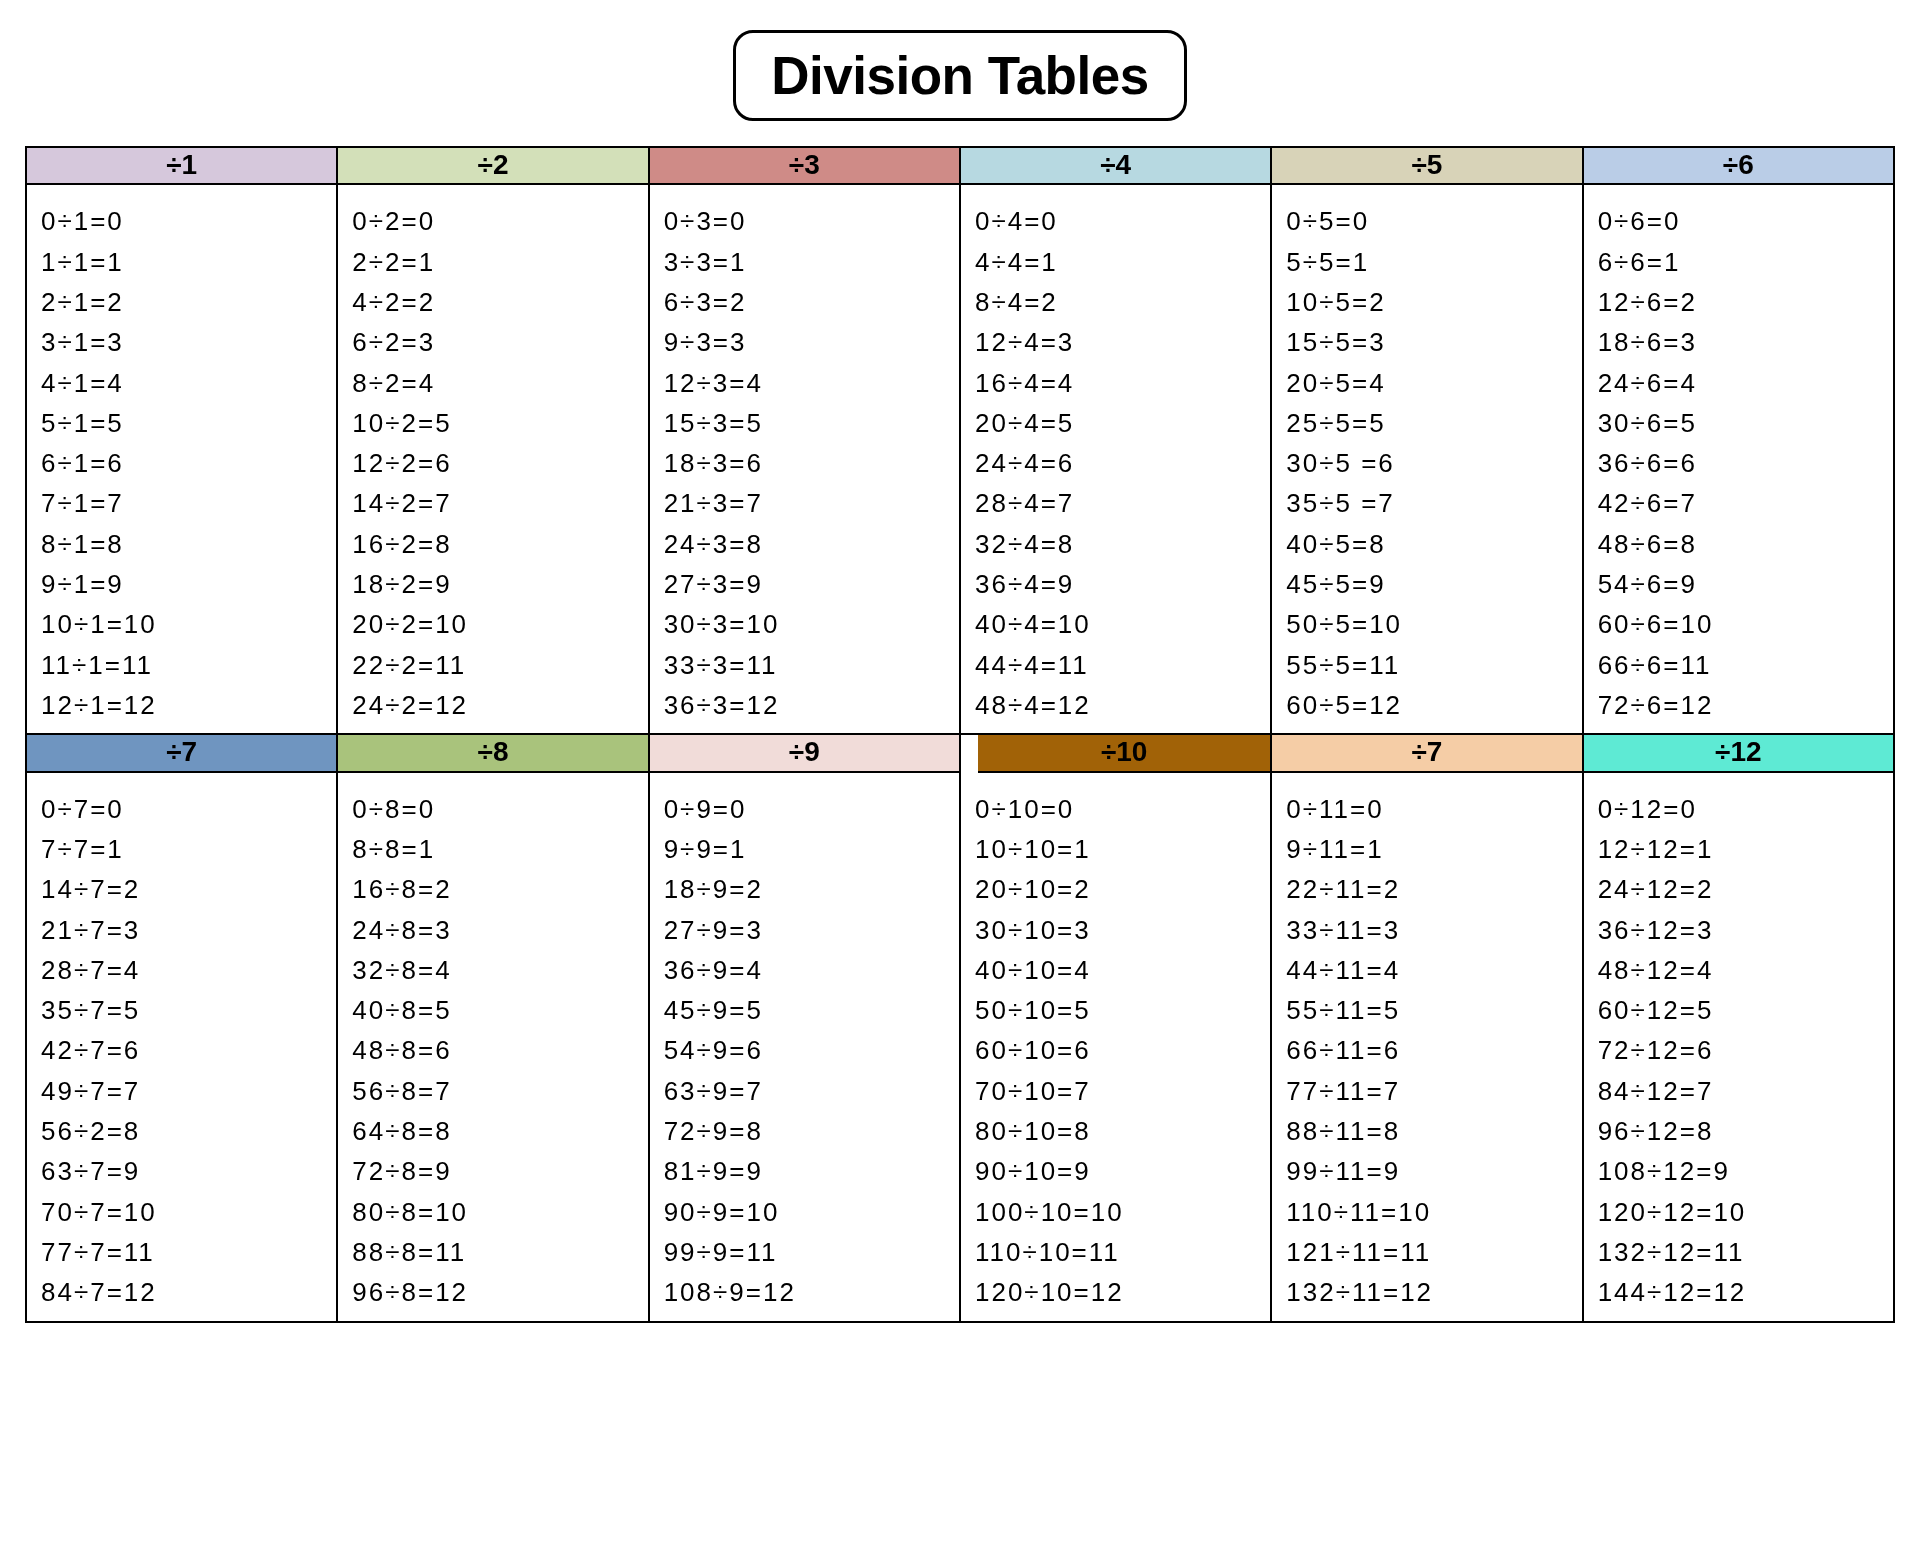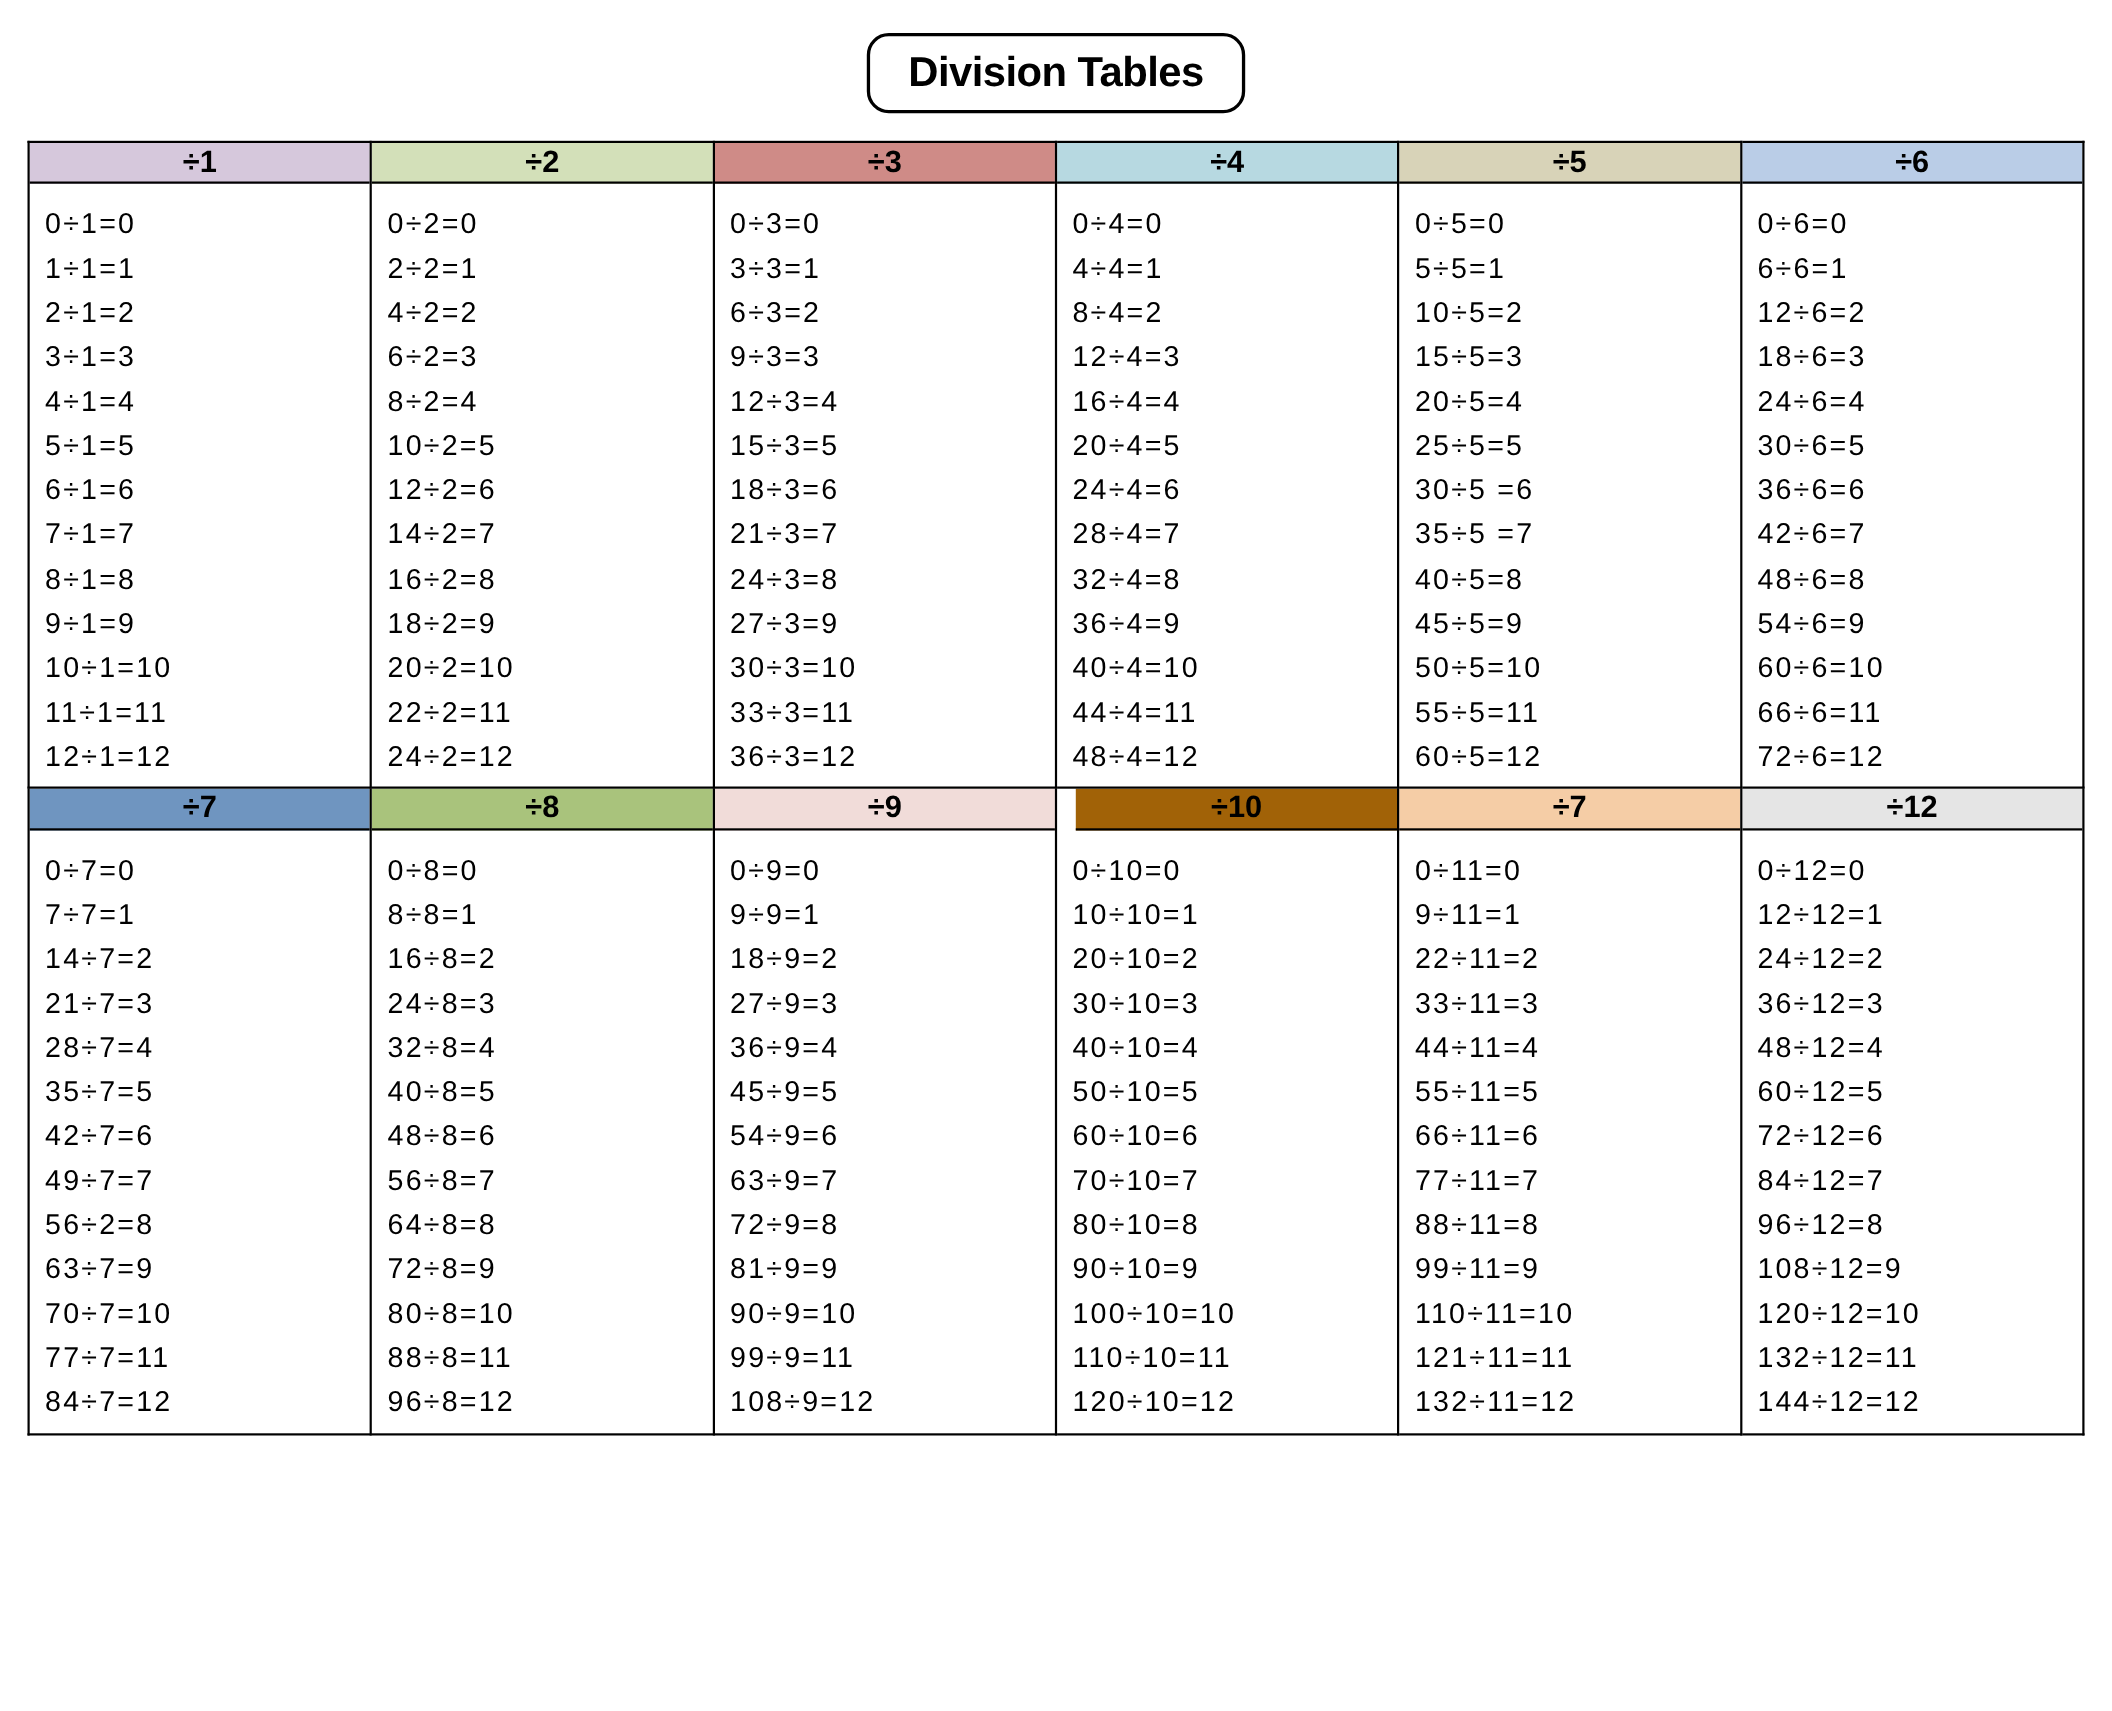--- a/index.html
+++ b/index.html
@@ -11,21 +11,21 @@
   }
   .title-wrap {
     text-align: center;
     margin-bottom: 25px;
   }
   .title {
     display: inline-block;
     border: 3px solid #000;
     border-radius: 20px;
     padding: 12px 35px;
-    font-size: 38px;
+    font-size: 53px;
     font-weight: 800;
     letter-spacing: -0.5px;
   }
   table.outer {
     border-collapse: collapse;
     width: 100%;
     table-layout: fixed;
   }
   table.outer td.cell {
     border: 2px solid #000;
@@ -254,21 +254,21 @@
             <div class="row">66÷11=6</div>
             <div class="row">77÷11=7</div>
             <div class="row">88÷11=8</div>
             <div class="row">99÷11=9</div>
             <div class="row">110÷11=10</div>
             <div class="row">121÷11=11</div>
             <div class="row">132÷11=12</div>
           </div>
         </td>
         <td class="cell">
-          <div class="hdr" style="background: #e5e5e5;">÷12</div>
+          <div class="hdr" style="background: #5eead4;">÷12</div>
           <div class="rows">
             <div class="row">0÷12=0</div>
             <div class="row">12÷12=1</div>
             <div class="row">24÷12=2</div>
             <div class="row">36÷12=3</div>
             <div class="row">48÷12=4</div>
             <div class="row">60÷12=5</div>
             <div class="row">72÷12=6</div>
             <div class="row">84÷12=7</div>
             <div class="row">96÷12=8</div>

